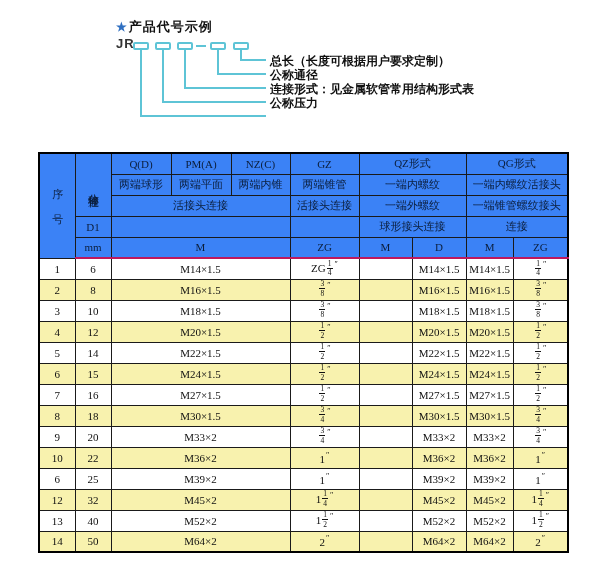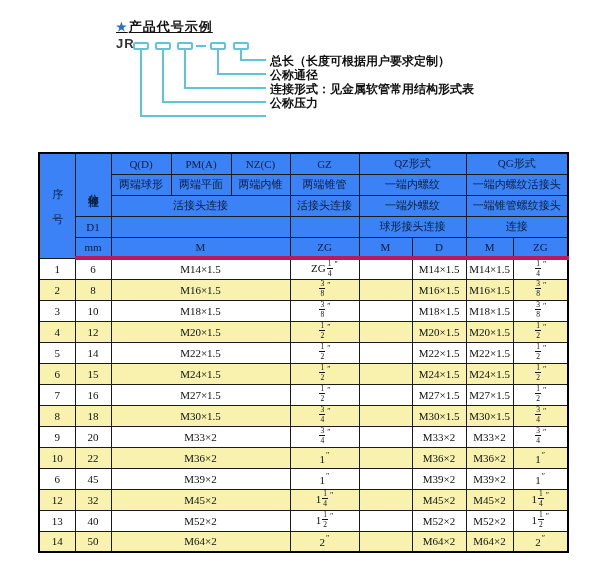--- a/index.html
+++ b/index.html
@@ -2,21 +2,21 @@
 <html><head>
 <meta charset="utf-8">
 <style>
   * { margin:0; padding:0; box-sizing:border-box; }
   body { background:#fff; }
   .page { position:relative; width:600px; height:567px; background:#ffffff; overflow:hidden;
           font-family:"Liberation Sans", sans-serif; color:#111; }
 
   
   .diagram { position:absolute; left:0; top:0; width:600px; height:126px; }
-  .diagram-title { position:absolute; left:116px; top:18px; font-size:13px; font-weight:bold; letter-spacing:1px;text-decoration:underline; }
+  .diagram-title { position:absolute; left:116px; top:18px; font-size:13px; font-weight:bold; letter-spacing:1px; }
   .star { color:#2f6fc1; margin-right:1px; font-size:12px; }
   .jr { position:absolute; left:116px; top:36px; font-size:13px; font-weight:bold; color:#333; letter-spacing:1px; }
   .code-box { position:absolute; top:42px; width:16px; height:8px; border:2px solid #5ec4d6; border-radius:2px; background:#fff; }
   .b1 { left:133px; } .b2 { left:155px; } .b3 { left:177px; } .b4 { left:210px; } .b5 { left:233px; }
   .code-dash { position:absolute; top:45px; left:196px; width:10px; height:2px; background:#5ec4d6; }
   .tline { position:absolute; background:#5ec4d6; }
   .v { width:2px; } .h { height:2px; }
   .v1 { left:140px; top:50px; height:67px; } .h1 { left:140px; top:115px; width:126px; }
   .v2 { left:162px; top:50px; height:53px; } .h2 { left:162px; top:101px; width:104px; }
   .v3 { left:184px; top:50px; height:39px; } .h3 { left:184px; top:87px;  width:82px; }
@@ -28,21 +28,21 @@
   
   .table-title { position:absolute; left:40px; top:124px; font-size:19px; font-weight:bold; font-style:italic;
                  font-family:"Liberation Serif","DejaVu Serif",serif; letter-spacing:2px; color:#000; }
 
   
   table.ref { position:absolute; left:38px; top:152px; width:530px; border-collapse:collapse; table-layout:fixed;
               font-family:"Liberation Serif","DejaVu Serif",serif; border:2px solid #000; }
   table.ref th, table.ref td { border:1px solid #1a1a1a; text-align:center; vertical-align:middle;
                                padding:0; font-weight:normal; overflow:hidden; }
   table.ref thead th { background:#3b82f6; font-size:11px; color:#0b1e3c; height:21px; }
-  table.ref thead tr.last th { border-bottom:4px solid #be185d; }
+  table.ref thead tr.last th { border-bottom:2px solid #be185d; }
   table.ref tbody td { font-size:11px; height:21px; background:#ffffff; color:#101010; white-space:nowrap; }
   table.ref tbody tr.alt td { background:#f8f2ae; }
   .vert { writing-mode:vertical-rl; text-orientation:upright; margin:0 auto; }
   th.serial-head { letter-spacing:0; }
   th.serial-head .vert { letter-spacing:26px; }
   th.dn-head .vert { letter-spacing:1px; }
   .frac { display:inline-flex; flex-direction:column; vertical-align:middle; line-height:1;
           font-size:7.5px; margin:0 1px; position:relative; top:-1px; }
   .frac .fn { border-bottom:1px solid #111; padding:0 1px 0.5px 1px; }
   .frac .fd { padding-top:0.5px; }
@@ -288,21 +288,21 @@
           <td>22</td>
           <td colspan="3">M36×2</td>
           <td><span>1</span><span class="inch">″</span></td>
           <td></td>
           <td>M36×2</td>
           <td>M36×2</td>
           <td><span>1</span><span class="inch">″</span></td>
         </tr>
         <tr>
           <td>6</td>
-          <td>45</td>
+          <td>25</td>
           <td colspan="3">M39×2</td>
           <td><span>1</span><span class="inch">″</span></td>
           <td></td>
           <td>M39×2</td>
           <td>M39×2</td>
           <td><span>1</span><span class="inch">″</span></td>
         </tr>
         <tr class="alt">
           <td>12</td>
           <td>32</td>

